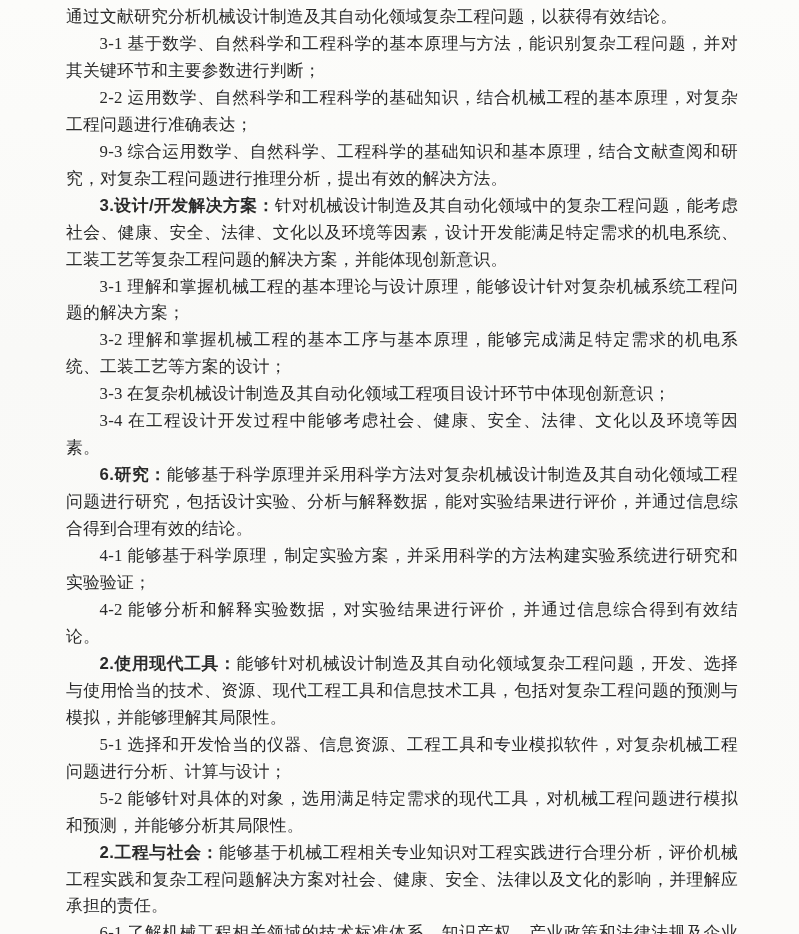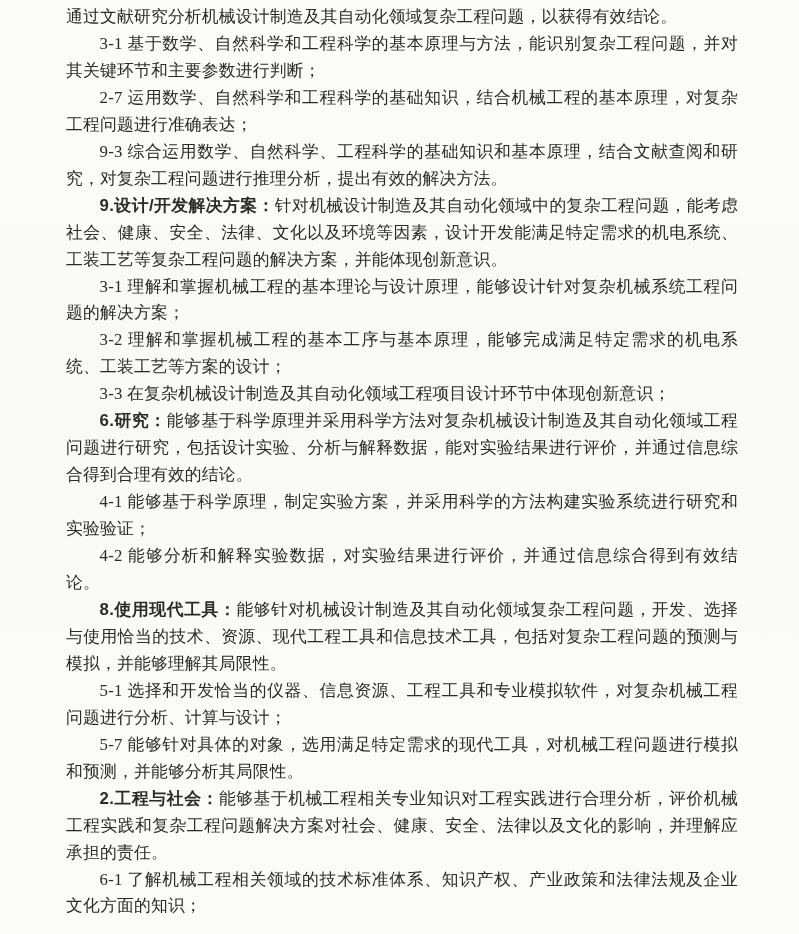--- a/index.html
+++ b/index.html
@@ -37,42 +37,43 @@
 </style>
 </head>
 <body>
 
 <div class="page">
 
   <p class="para"><span>通过文献研究分析机械设计制造及其自动化领域复杂工程问题，以获得有效结论。</span></p>
 
   <p class="para indent"><span>3-1 基于数学、自然科学和工程科学的基本原理与方法，能识别复杂工程问题，并对其关键环节和主要参数进行判断；</span></p>
 
-  <p class="para indent"><span>2-7 运用数学、自然科学和工程科学的基础知识，结合机械工程的基本原理，对复杂工程问题进行准确表达；</span></p>
+  <p class="para indent"><span>2-2 运用数学、自然科学和工程科学的基础知识，结合机械工程的基本原理，对复杂工程问题进行准确表达；</span></p>
 
   <p class="para indent"><span>9-3 综合运用数学、自然科学、工程科学的基础知识和基本原理，结合文献查阅和研究，对复杂工程问题进行推理分析，提出有效的解决方法。</span></p>
 
-  <p class="para indent"><b class="lead">9.设计/开发解决方案：</b><span>针对机械设计制造及其自动化领域中的复杂工程问题，能考虑社会、健康、安全、法律、文化以及环境等因素，设计开发能满足特定需求的机电系统、工装工艺等复杂工程问题的解决方案，并能体现创新意识。</span></p>
+  <p class="para indent"><b class="lead">3.设计/开发解决方案：</b><span>针对机械设计制造及其自动化领域中的复杂工程问题，能考虑社会、健康、安全、法律、文化以及环境等因素，设计开发能满足特定需求的机电系统、工装工艺等复杂工程问题的解决方案，并能体现创新意识。</span></p>
 
   <p class="para indent"><span>3-1 理解和掌握机械工程的基本理论与设计原理，能够设计针对复杂机械系统工程问题的解决方案；</span></p>
 
   <p class="para indent"><span>3-2 理解和掌握机械工程的基本工序与基本原理，能够完成满足特定需求的机电系统、工装工艺等方案的设计；</span></p>
 
   <p class="para indent"><span>3-3 在复杂机械设计制造及其自动化领域工程项目设计环节中体现创新意识；</span></p>
 
+  <p class="para indent"><span>3-4 在工程设计开发过程中能够考虑社会、健康、安全、法律、文化以及环境等因素。</span></p>
 
   <p class="para indent"><b class="lead">6.研究：</b><span>能够基于科学原理并采用科学方法对复杂机械设计制造及其自动化领域工程问题进行研究，包括设计实验、分析与解释数据，能对实验结果进行评价，并通过信息综合得到合理有效的结论。</span></p>
 
   <p class="para indent"><span>4-1 能够基于科学原理，制定实验方案，并采用科学的方法构建实验系统进行研究和实验验证；</span></p>
 
   <p class="para indent"><span>4-2 能够分析和解释实验数据，对实验结果进行评价，并通过信息综合得到有效结论。</span></p>
 
-  <p class="para indent"><b class="lead">8.使用现代工具：</b><span>能够针对机械设计制造及其自动化领域复杂工程问题，开发、选择与使用恰当的技术、资源、现代工程工具和信息技术工具，包括对复杂工程问题的预测与模拟，并能够理解其局限性。</span></p>
+  <p class="para indent"><b class="lead">2.使用现代工具：</b><span>能够针对机械设计制造及其自动化领域复杂工程问题，开发、选择与使用恰当的技术、资源、现代工程工具和信息技术工具，包括对复杂工程问题的预测与模拟，并能够理解其局限性。</span></p>
 
   <p class="para indent"><span>5-1 选择和开发恰当的仪器、信息资源、工程工具和专业模拟软件，对复杂机械工程问题进行分析、计算与设计；</span></p>
 
-  <p class="para indent"><span>5-7 能够针对具体的对象，选用满足特定需求的现代工具，对机械工程问题进行模拟和预测，并能够分析其局限性。</span></p>
+  <p class="para indent"><span>5-2 能够针对具体的对象，选用满足特定需求的现代工具，对机械工程问题进行模拟和预测，并能够分析其局限性。</span></p>
 
   <p class="para indent"><b class="lead">2.工程与社会：</b><span>能够基于机械工程相关专业知识对工程实践进行合理分析，评价机械工程实践和复杂工程问题解决方案对社会、健康、安全、法律以及文化的影响，并理解应承担的责任。</span></p>
 
   <p class="para indent"><span>6-1 了解机械工程相关领域的技术标准体系、知识产权、产业政策和法律法规及企业文化方面的知识；</span></p>
 
 </div>
 
 </body></html>

